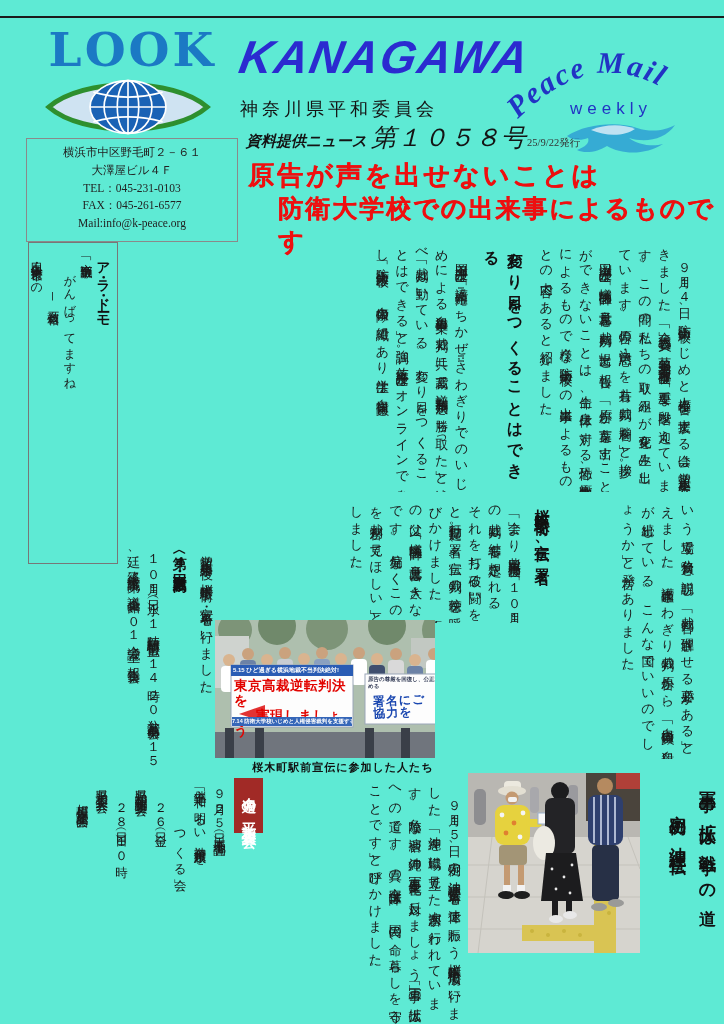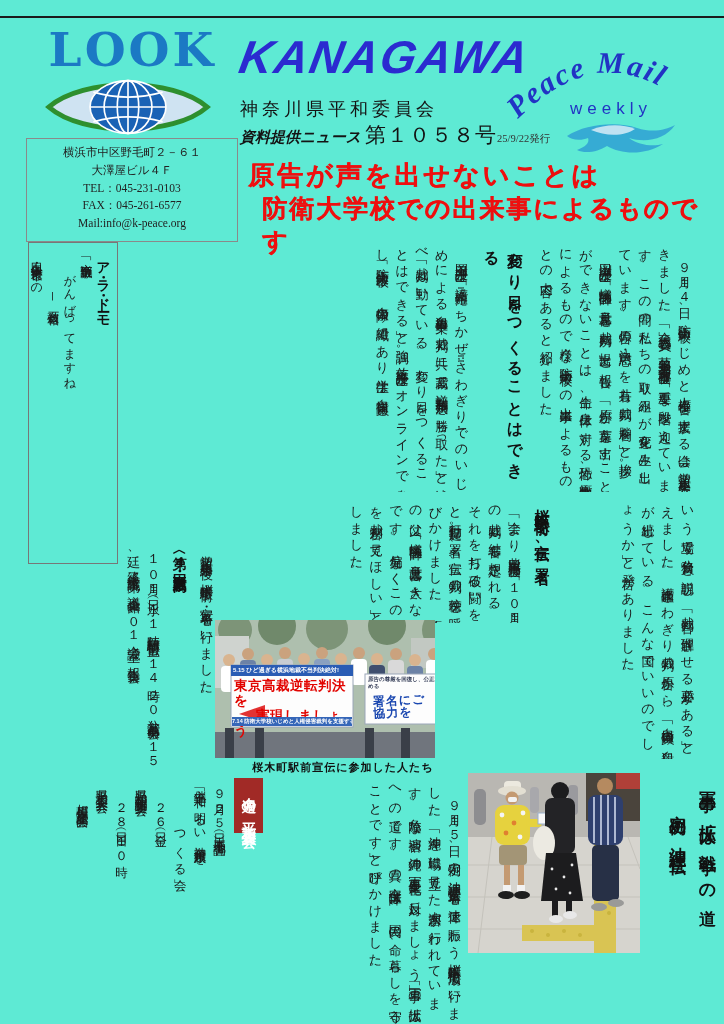--- a/index.html
+++ b/index.html
@@ -14,30 +14,30 @@
   .eye{position:absolute;left:28px;top:74px;}
   .addr{position:absolute;left:26px;top:138px;width:202px;height:92px;border:1px solid #8a8a8a;
         padding:5px 4px;font-size:11.5px;line-height:1.55;text-align:center;color:#222;}
   .kanagawa{position:absolute;left:240px;top:34px;font-family:"Liberation Sans",sans-serif;
         font-weight:bold;font-style:italic;font-size:46px;line-height:1;color:#2b2bd0;
         letter-spacing:2px;transform:skewX(-10deg);}
   .orgname{position:absolute;left:240px;top:97px;font-family:"Liberation Sans",sans-serif;
         font-weight:normal;font-size:18px;letter-spacing:4px;color:#141414;}
   .newsline{position:absolute;left:240px;top:121px;white-space:nowrap;}
   .newslabel{font-family:"Liberation Sans",sans-serif;font-weight:bold;font-style:italic;
-        font-size:15px;color:#141414;}
-  .issue{font-family:"Liberation Serif",serif;font-size:21px;color:#141414;
+        font-size:15px;color:#141414;margin-left:6px;}
+  .issue{font-family:"Liberation Serif",serif;font-style:italic;font-size:25px;color:#141414;
         letter-spacing:1px;}
   .issuedate{font-size:10.5px;color:#333;}
   .peacemail{position:absolute;left:505px;top:24px;}
   
   .headline1{position:absolute;left:248px;top:158px;font-family:"Liberation Sans",sans-serif;
         font-weight:bold;font-size:26px;color:#ee0f0f;letter-spacing:3px;
         text-shadow:.6px 0 0 #ee0f0f;}
-  .headline2{position:absolute;left:262px;top:192px;font-family:"Liberation Sans",sans-serif;
+  .headline2{position:absolute;left:278px;top:192px;font-family:"Liberation Sans",sans-serif;
         font-weight:bold;font-size:25px;color:#ee0f0f;letter-spacing:2px;
         text-shadow:.6px 0 0 #ee0f0f;}
   
   .vt{writing-mode:vertical-rl;text-orientation:mixed;font-size:13px;line-height:1.52;
       letter-spacing:1.5px;overflow:hidden;}
   .vt p{margin:0;}
   .ind{text-indent:1em;}
   .sub{font-family:"Liberation Sans",sans-serif;font-weight:bold;font-size:15.5px;
        letter-spacing:3px;margin:0 9px;color:#111;}
   .sub2{font-family:"Liberation Sans",sans-serif;font-weight:bold;font-size:13.5px;

